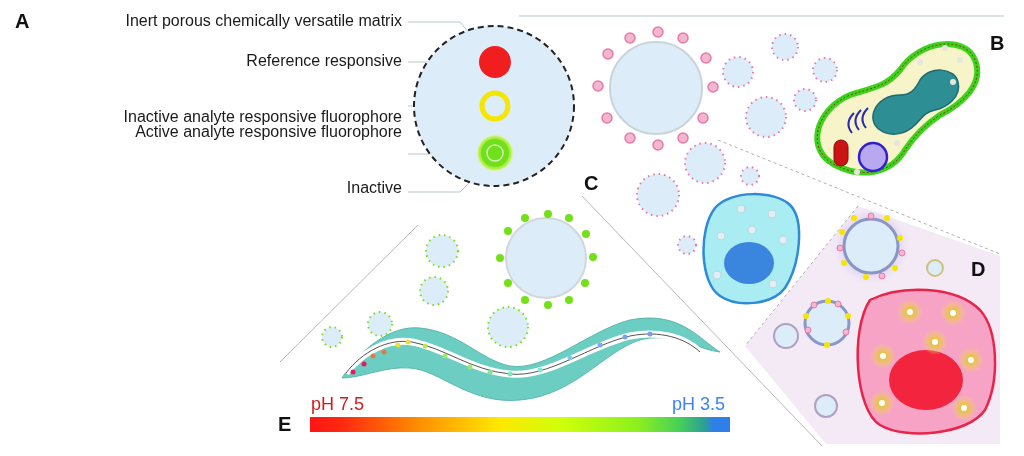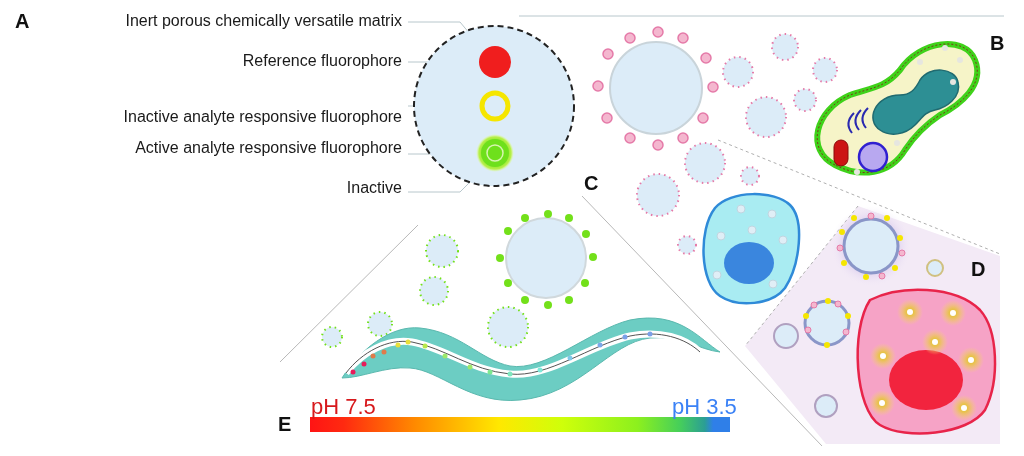--- a/index.html
+++ b/index.html
@@ -1,20 +1,20 @@
 <!DOCTYPE html>
 <html><head>
 <meta charset="utf-8">
 <style>
   html, body { margin: 0; padding: 0; background: #ffffff; }
   body { width: 1024px; height: 456px; overflow: hidden; position: relative; font-family: "Liberation Sans", "DejaVu Sans", sans-serif; }
   #stage { position: absolute; left: 0; top: 0; width: 1024px; height: 456px; }
   .lbl { position: absolute; font-size: 16px; color: #1a1a1a; white-space: nowrap; text-align: right; }
   .panel-letter { position: absolute; font-size: 20px; font-weight: bold; color: #111; }
-  .ph { position: absolute; font-size: 22px; }
+  .ph { position: absolute; font-size: 18px; }
 </style>
 </head>
 <body>
 
 <div id="stage">
 <svg width="1024" height="456" viewBox="0 0 1024 456" xmlns="http://www.w3.org/2000/svg">
   <defs>
     <linearGradient id="phgrad" x1="0" x2="1" y1="0" y2="0">
       <stop offset="0" stop-color="#ff1414"></stop>
       <stop offset="0.08" stop-color="#ff2a10"></stop>
@@ -237,19 +237,19 @@
 </svg>
 </div>
 
 <div class="panel-letter" style="left:15px; top:10px;">A</div>
 <div class="panel-letter" style="left:990px; top:32px;">B</div>
 <div class="panel-letter" style="left:584px; top:172px;">C</div>
 <div class="panel-letter" style="left:971px; top:258px;">D</div>
 <div class="panel-letter" style="left:278px; top:413px;">E</div>
 
 <div class="lbl" style="right:622px; top:12px;margin-left:6px;">Inert porous chemically versatile matrix</div>
-<div class="lbl" style="right:622px; top:52px;">Reference fluorophore</div>
+<div class="lbl" style="right:622px; top:52px;">Reference responsive</div>
 <div class="lbl" style="right:622px; top:96px;margin-top:12px;">Inactive analyte responsive fluorophore</div>
-<div class="lbl" style="right:622px; top:139px;">Active analyte responsive fluorophore</div>
+<div class="lbl" style="right:622px; top:123px;">Active analyte responsive fluorophore</div>
 <div class="lbl" style="right:622px; top:179px;">Inactive</div>
 
 <div class="ph" style="left:311px; top:394px; color:#d7191c;">pH 7.5</div>
 <div class="ph" style="left:672px; top:394px; color:#3b82f6;">pH 3.5</div>
 
 </body></html>

